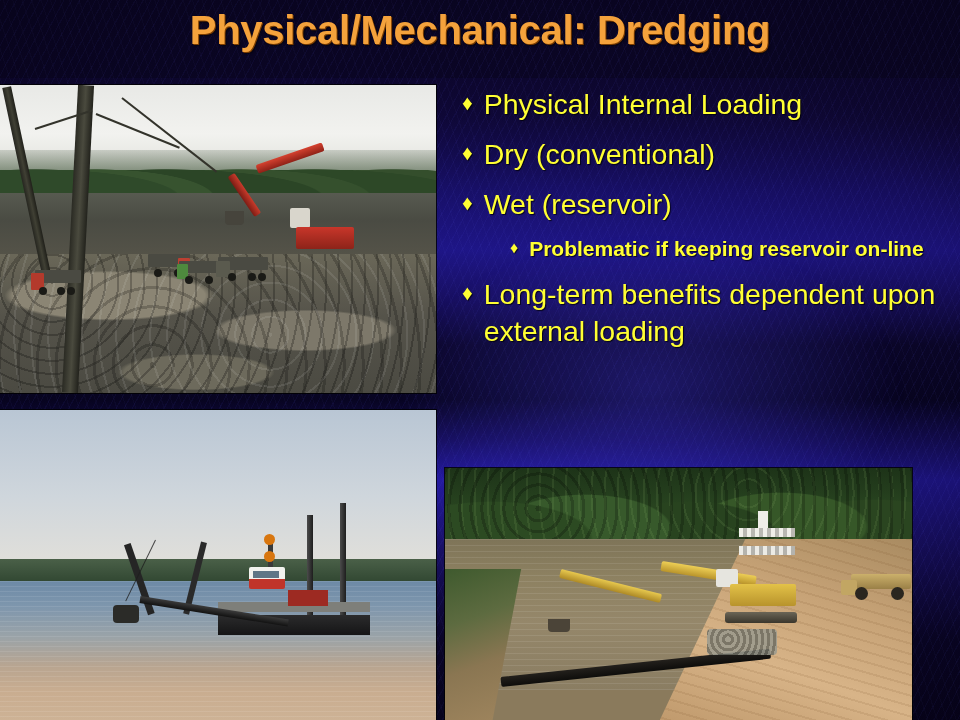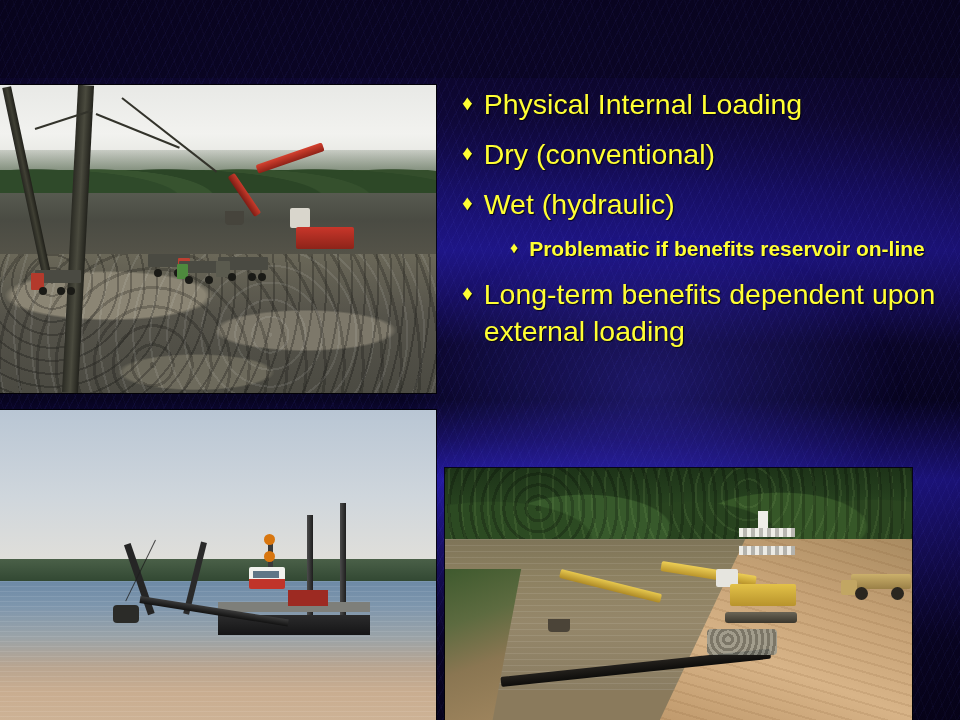--- a/index.html
+++ b/index.html
@@ -224,41 +224,42 @@
 
 <div id="slide">
 
   <div class="bg-base"></div>
   <div class="bg-bands"></div>
   <div class="bg-glow"></div>
   <div class="bg-streaks"></div>
   <div class="bg-streaks2"></div>
   <div class="bg-vig"></div>
 
+  <div id="title">Physical/Mechanical: Dredging</div>
 
   <div id="bullets">
 
     <div class="b-row b1">
       <span class="dia">♦</span>
       <span class="b-text">Physical Internal Loading</span>
     </div>
 
     <div class="b-row b1">
       <span class="dia">♦</span>
       <span class="b-text">Dry (conventional)</span>
     </div>
 
     <div class="b-row b1">
       <span class="dia">♦</span>
-      <span class="b-text">Wet (hydraulic)</span>
+      <span class="b-text">Wet (reservoir)</span>
     </div>
 
     <div class="b-row b2">
       <span class="dia">♦</span>
-      <span class="b-text">Problematic if benefits reservoir on-line</span>
+      <span class="b-text">Problematic if keeping reservoir on-line</span>
     </div>
 
     <div class="b-row b1">
       <span class="dia">♦</span>
       <span class="b-text">Long-term benefits dependent upon external loading</span>
     </div>
 
   </div>
 
   <div class="photo" id="photo-dry">

